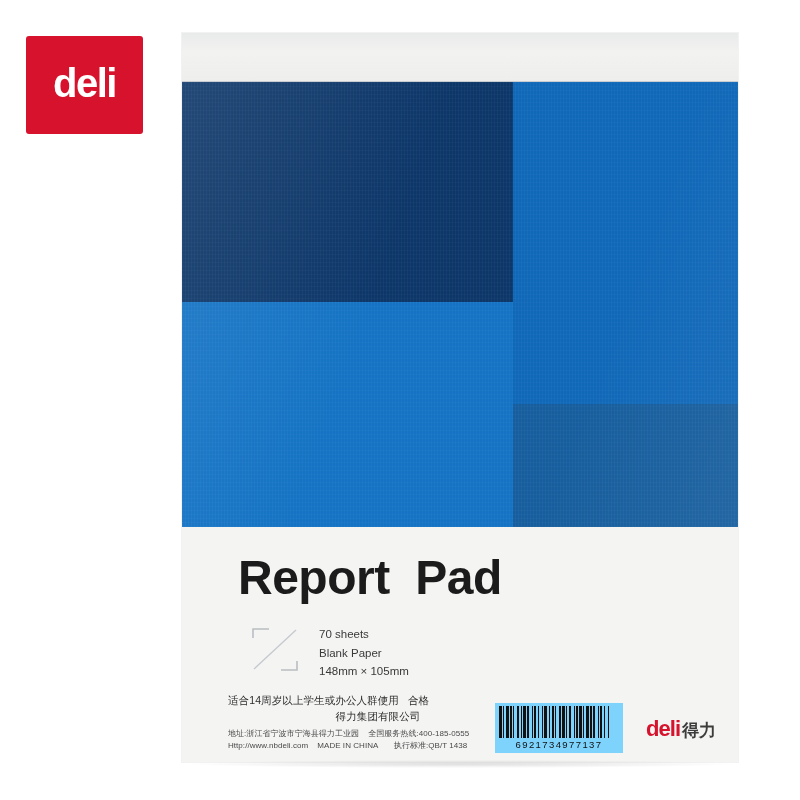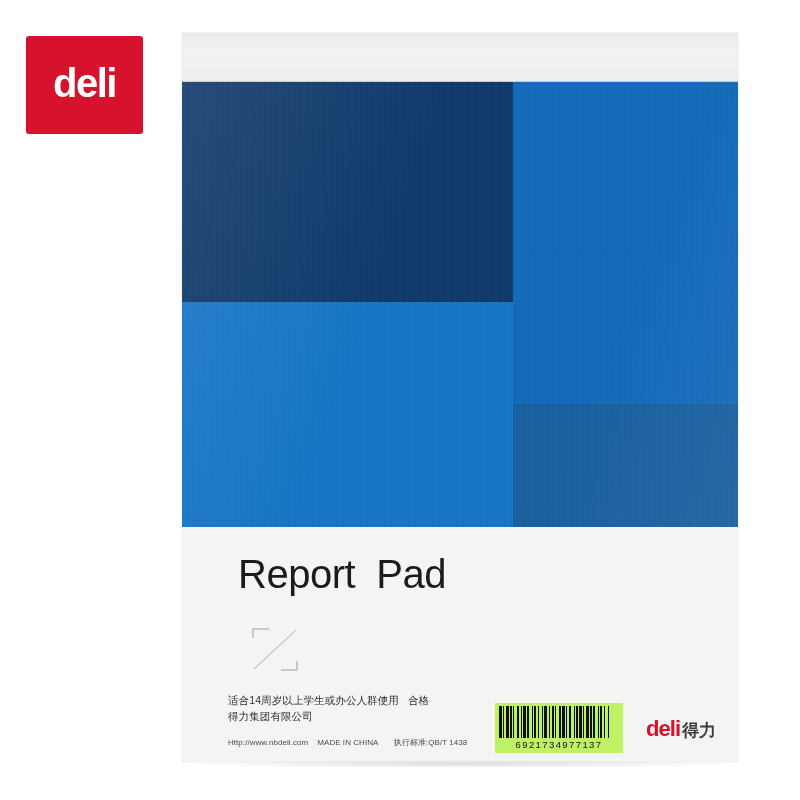--- a/index.html
+++ b/index.html
@@ -101,22 +101,22 @@
     top: 494px;
     width: 100%;
     height: 235px;
     background: #f4f4f3;
   }
 
   #title-main {
     position: absolute;
     left: 56px;
     top: 27px;
-    font-size: 40px;
-    font-weight: normal;
+    font-size: 48px;
+    font-weight: bold;
     color: #1b1b1b;
     letter-spacing: -0.5px;
     line-height: 1;
     white-space: pre;
   }
 
   
   #size-row {
     position: absolute;
     left: 56px;
@@ -161,31 +161,31 @@
     white-space: pre;
     letter-spacing: 0.1px;
   }
   .fp-small {
     font-size: 8px;
     line-height: 1.55;
     white-space: pre;
     color: #4a4a4a;
     letter-spacing: 0.05px;
   }
-  #fp-line3 { margin-bottom: 12px; }
+  #fp-line3 { margin-bottom: 2px; text-align: center; }
   #fp-line4 { margin-top: 3px; }
 
   
   #barcode-box {
     position: absolute;
     left: 313px;
     top: 176px;
     width: 128px;
     height: 50px;
-    background: #bef264;
+    background: #7dd3fc;
     padding: 3px 4px 0 4px;
   }
   #barcode-bars {
     height: 32px;
     width: 100%;
     display: flex;
     align-items: stretch;
     gap: 0;
   }
   #barcode-bars i { display: block; background: #111; }
@@ -258,25 +258,31 @@
     <div id="size-row">
 
       <div id="size-icon">
         <svg width="48" height="45" viewBox="0 0 48 45" fill="none" aria-hidden="true">
           <path d="M2 11 L2 2 L18 2" stroke="#b9bdc2" stroke-width="1.6" fill="none"></path>
           <path d="M46 34 L46 43 L30 43" stroke="#b9bdc2" stroke-width="1.6" fill="none"></path>
           <line x1="3" y1="42" x2="45" y2="3" stroke="#c6cacf" stroke-width="1.4"></line>
         </svg>
       </div>
 
+      <div id="spec-list">
+        <div>70 sheets</div>
+        <div>Blank Paper</div>
+        <div>148mm × 105mm</div>
+      </div>
     </div>
 
     <div id="fineprint">
       <div class="fp-big" id="fp-line2">适合14周岁以上学生或办公人群使用   合格</div>
       <div class="fp-big" id="fp-line3">得力集团有限公司</div>
+      <div class="fp-small" id="fp-line4">地址:浙江省宁波市宁海县得力工业园    全国服务热线:400-185-0555</div>
       <div class="fp-small" id="fp-line5">Http://www.nbdeli.com    MADE IN CHINA       执行标准:QB/T 1438</div>
     </div>
 
     <div id="barcode-box">
       <div id="barcode-bars">
           <i style="width: 3px; background: rgb(17, 17, 17);"></i>
           <i style="width: 1px; background: transparent;"></i>
           <i style="width: 1px; background: rgb(17, 17, 17);"></i>
           <i style="width: 2px; background: transparent;"></i>
           <i style="width: 3px; background: rgb(17, 17, 17);"></i>

